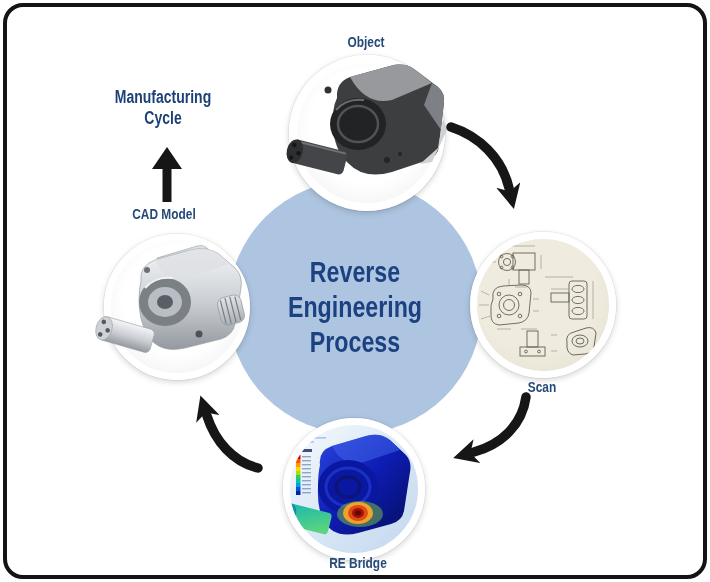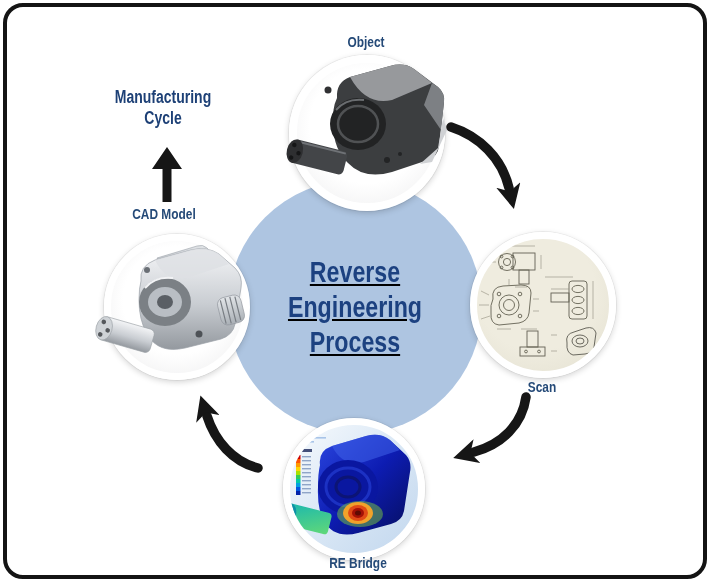--- a/index.html
+++ b/index.html
@@ -1,20 +1,20 @@
 <!DOCTYPE html>
 <html><head>
 <meta charset="utf-8">
 <style>
   html,body{margin:0;padding:0;background:#fff;}
   .stage{position:relative;width:710px;height:582px;background:#ffffff;overflow:hidden;
          font-family:"Liberation Sans",sans-serif;}
   .frame{position:absolute;inset:3px;border:4px solid #141414;border-radius:20px;pointer-events:none;z-index:9;}
   .center-circle{position:absolute;left:228px;top:180px;width:254px;height:254px;border-radius:50%;
-         background:#aec5e1;display:flex;flex-direction:column;justify-content:center;align-items:center;z-index:1;text-decoration:underline;}
+         background:#aec5e1;display:flex;flex-direction:column;justify-content:center;align-items:center;z-index:1;}
   .title-line{display:block;width:100%;text-align:center;font-weight:700;font-size:29px;line-height:35px;
          color:#1c4180;transform:scaleX(.8);}
   .node{position:absolute;border-radius:50%;background:#fff;z-index:2;
          box-shadow:0 2px 6px rgba(0,0,0,.18), 0 0 0 1px rgba(0,0,0,.05);}
   .node-object{left:289px;top:55px;width:140px;height:140px;border:8px solid #fff;
          background:radial-gradient(circle at 50% 45%, #ffffff 55%, #ececed 100%);}
   .node-scan{left:470px;top:232px;width:132px;height:132px;border:7px solid #fff;overflow:hidden;
          background:radial-gradient(circle at 45% 40%, #efecdf 55%, #e3e0d0 100%);}
   .node-re{left:283px;top:418px;width:128px;height:128px;border:7px solid #fff;overflow:hidden;
          background:linear-gradient(135deg,#f7fafd 0%,#dce9f6 45%,#c2d7ee 100%);}

